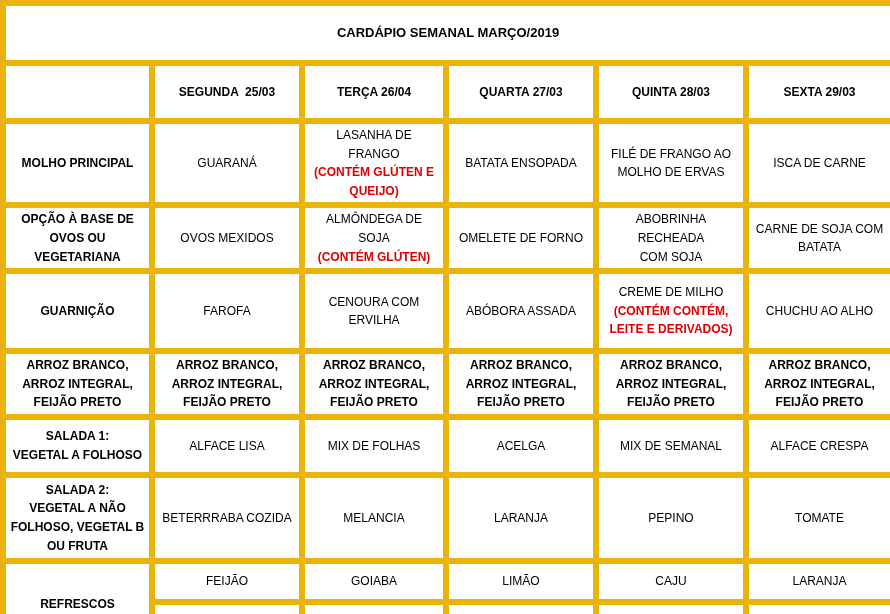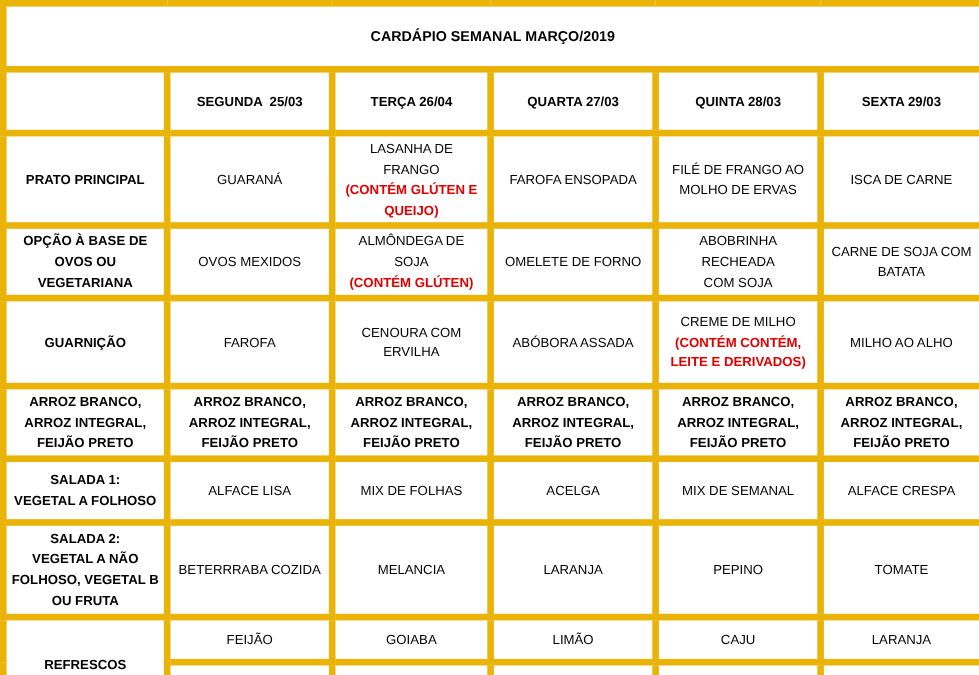--- a/index.html
+++ b/index.html
@@ -76,25 +76,25 @@
     <tr style="height:58px">
       <th></th>
       <th class="day-header">SEGUNDA  25/03</th>
       <th class="day-header">TERÇA 26/04</th>
       <th class="day-header">QUARTA 27/03</th>
       <th class="day-header">QUINTA 28/03</th>
       <th class="day-header">SEXTA 29/03</th>
     </tr>
 
     <tr style="height:61px">
-      <th class="row-label">PRATO PRINCIPAL</th>
+      <th class="row-label">MOLHO PRINCIPAL</th>
       <td><span>GUARANÁ</span><span class="warning"></span></td>
       <td><span>LASANHA DE FRANGO</span><span class="warning">(CONTÉM GLÚTEN E
 QUEIJO)</span></td>
-      <td><span>FAROFA ENSOPADA</span><span class="warning"></span></td>
+      <td><span>BATATA ENSOPADA</span><span class="warning"></span></td>
       <td><span>FILÉ DE FRANGO AO
 MOLHO DE ERVAS</span><span class="warning"></span></td>
       <td><span>ISCA DE CARNE</span><span class="warning"></span></td>
     </tr>
 
     <tr style="height:62px">
       <th class="row-label">OPÇÃO À BASE DE
 OVOS OU
 VEGETARIANA</th>
       <td><span>OVOS MEXIDOS</span><span class="warning"></span></td>
@@ -107,21 +107,21 @@
     </tr>
 
     <tr style="height:80px">
       <th class="row-label">GUARNIÇÃO</th>
       <td><span>FAROFA</span><span class="warning"></span></td>
       <td><span>CENOURA COM
 ERVILHA</span><span class="warning"></span></td>
       <td><span>ABÓBORA ASSADA</span><span class="warning"></span></td>
       <td><span>CREME DE MILHO</span><span class="warning">(CONTÉM CONTÉM,
 LEITE E DERIVADOS)</span></td>
-      <td><span>MILHO AO ALHO</span><span class="warning"></span></td>
+      <td><span>CHUCHU AO ALHO</span><span class="warning"></span></td>
     </tr>
 
     <tr style="height:62px" class="bold-row">
       <th class="row-label">ARROZ BRANCO,
 ARROZ INTEGRAL,
 FEIJÃO PRETO</th>
       <td><span>ARROZ BRANCO,
 ARROZ INTEGRAL,
 FEIJÃO PRETO</span></td>
       <td><span>ARROZ BRANCO,

